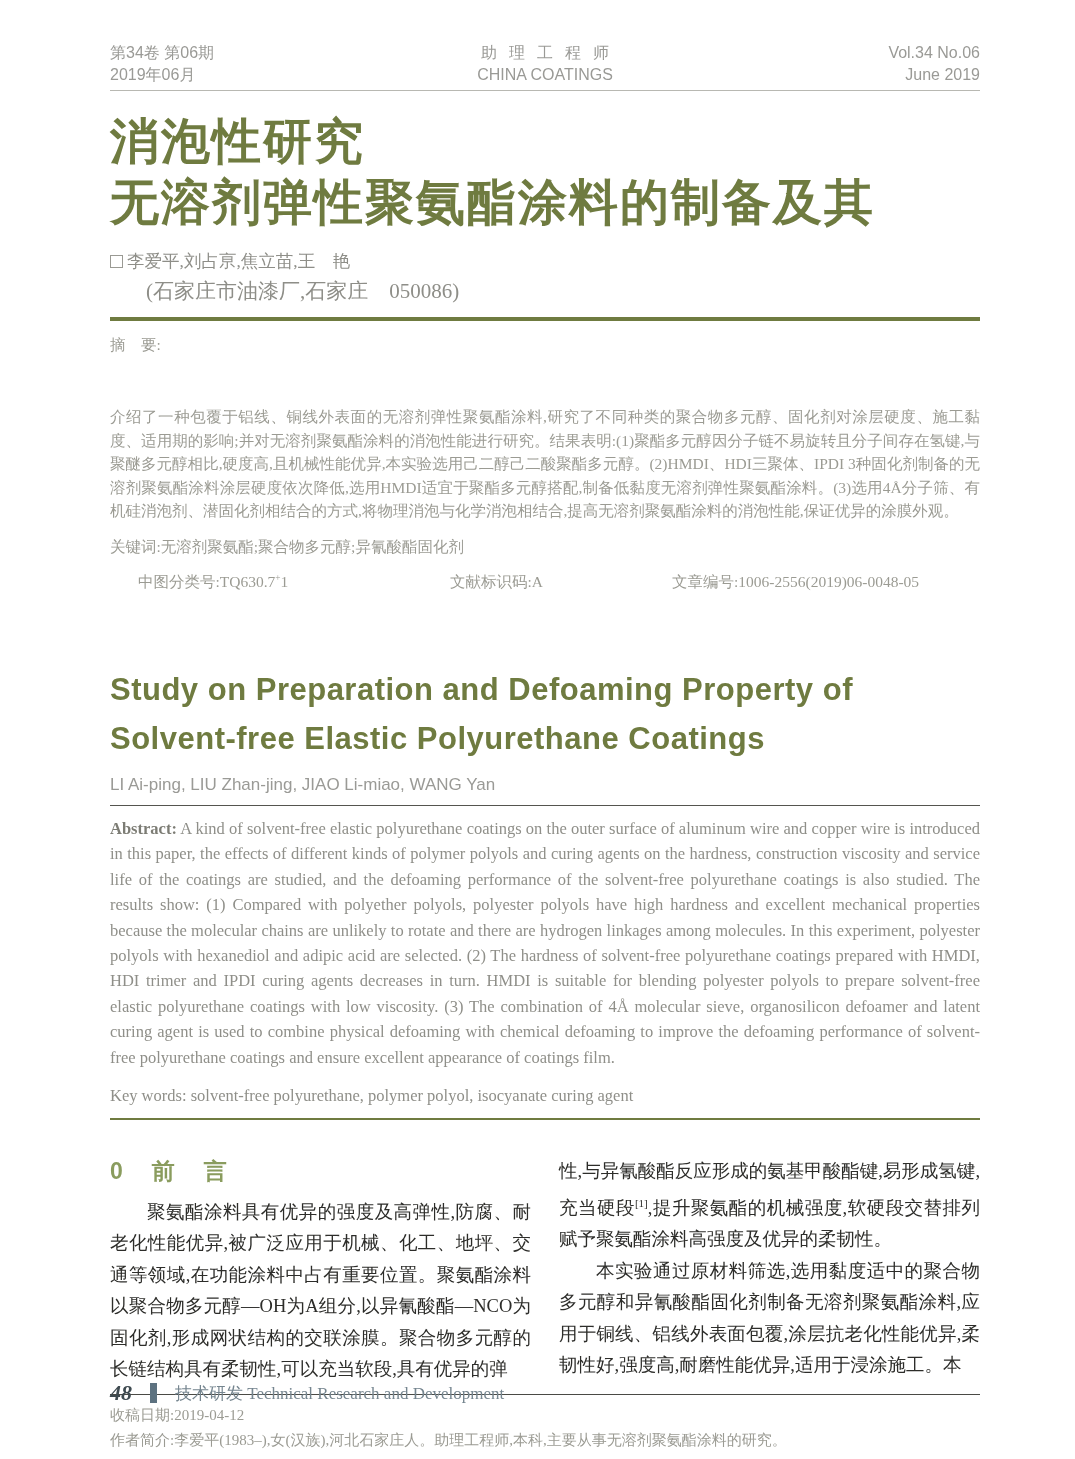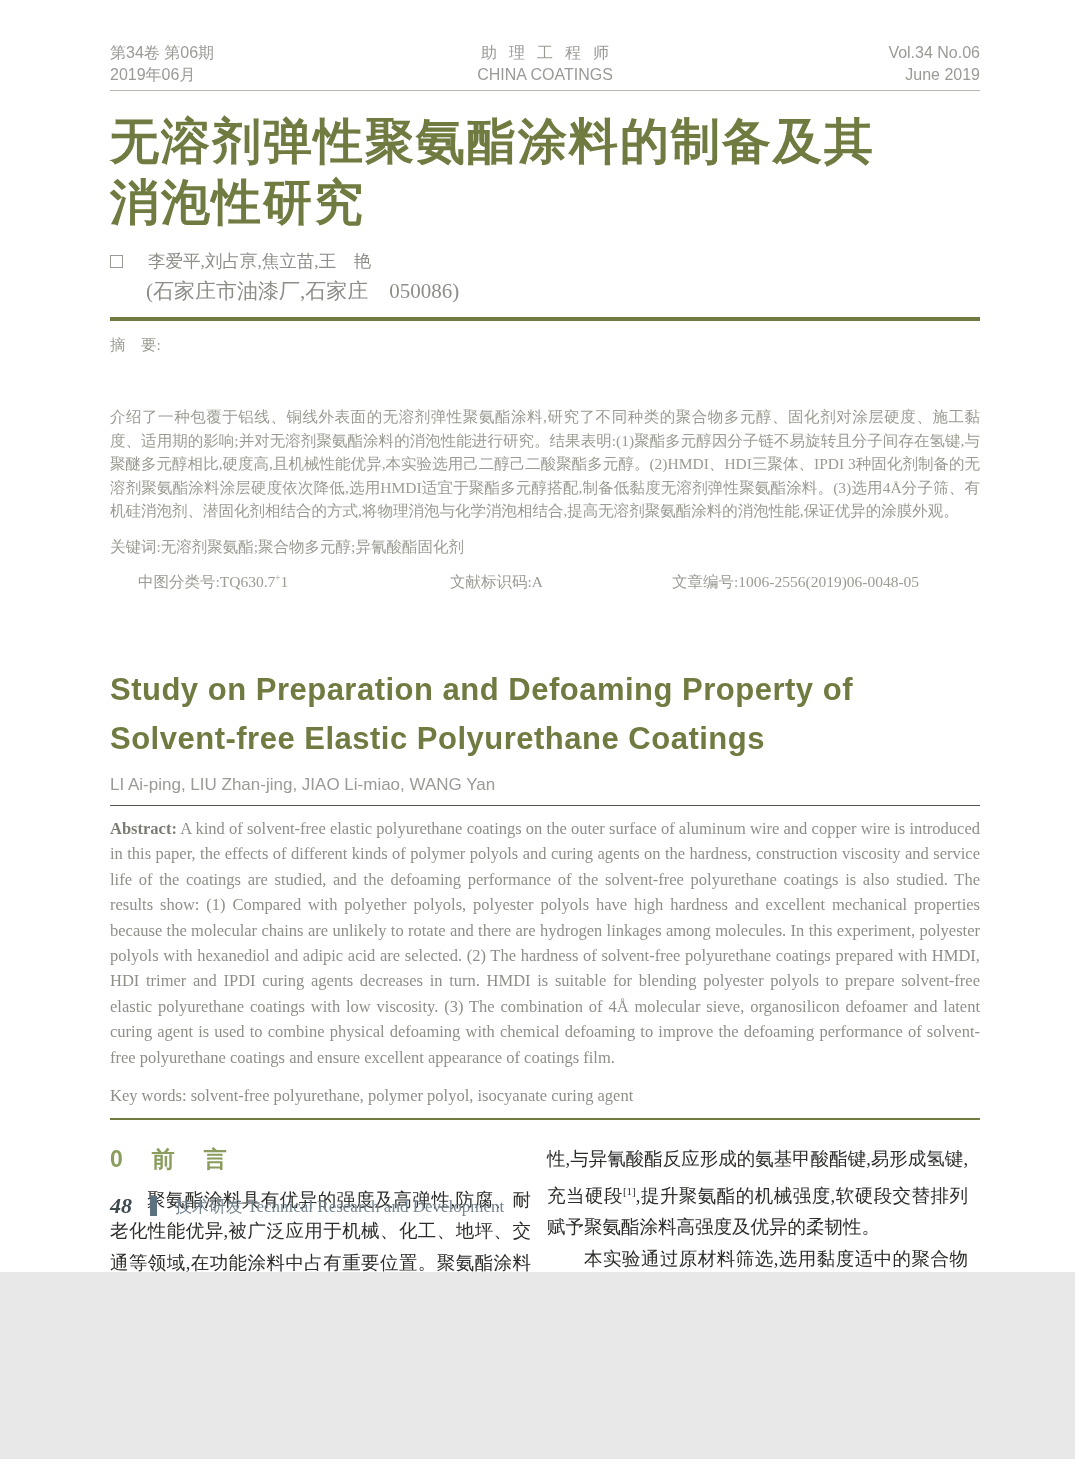--- a/index.html
+++ b/index.html
@@ -1,37 +1,37 @@
 <!DOCTYPE html>
 <html style="--accent: #6f7b40; --heading: #8a9c5e; --gray: #9b9b93; --body: #2d2d2a; --slate: #75858f;"><head>
 <meta charset="utf-8">
 <style>
   html,body { margin:0; padding:0; background:#e8e8e8; }
   .page {
-    position:relative; width:1075px; height:1272px; margin:0 auto;
+    position:relative; width:1075px; height:1459px; margin:0 auto;
     background:#ffffff; overflow:hidden;
     font-family:"Liberation Serif", serif;
   }
   .content { padding:42px 95px 0 110px; }
 
   
   .header-row { display:flex; justify-content:space-between; align-items:flex-start;
     color:#9a9a96; font-family:"Liberation Sans", sans-serif; font-size:16px; line-height:22px; }
   .h-left, .h-right { min-width:150px; }
   .h-right { text-align:right; }
   .h-center { text-align:center; }
   .journal-cn { letter-spacing:12px; padding-left:12px; }
   .header-rule { border-top:1px solid #b8b8b2; margin-top:4px; }
   .doi { color:#3a3a35; font-size:15.5px; margin-top:7px; letter-spacing:0.3px; }
 
   
   .title-cn { margin-top:20px; color:var(--accent,#6f7b40);
     font-family:"Liberation Sans", sans-serif; font-weight:bold;
     font-size:49px; line-height:61px; letter-spacing:2px; }
-  .authors-row { margin-top:16px; display:flex; align-items:center; gap:25px;
+  .authors-row { margin-top:16px; display:flex; align-items:center; gap:4px;
     color:#8e8e88; font-size:17.5px; }
   .author-marker { width:11px; height:11px; border:1.5px solid #9a9a94; flex:0 0 auto; }
   .affiliation-cn { margin-left:36px; color:#8e8e88; font-size:21px; margin-top:4px;font-family:Liberation Serif, serif; }
   .title-rule { margin-top:12px; height:4px; background:var(--accent,#6f7b40); }
 
   
   .abstract-cn { margin-top:12px; display:flex; color:var(--gray,#9b9b93);
     font-size:15.5px; line-height:23.6px;flex-direction:column; }
   .abstract-label { flex:0 0 72px; white-space:nowrap; }
   .abstract-text { text-align:justify; flex:1; }
@@ -49,21 +49,21 @@
     font-family:"Liberation Sans", sans-serif; font-size:17px; }
   .affiliation-en { margin-top:6px; color:#8f8f89; font-style:italic; font-size:16.5px; }
   .en-rule { margin-top:10px; border-top:1.5px solid #55554f; }
   .abstract-en { margin-top:10px; color:#8f8f89; font-size:16.5px;
     line-height:25.4px; text-align:justify; }
   .abstract-en .lbl { font-weight:bold; color:#7c7c74; }
   .keywords-en { margin-top:13px; color:#8f8f89; font-size:16.5px; line-height:25px; }
   .kw-rule { margin-top:10px; height:2px; background:var(--accent,#6f7b40); }
 
   
-  .body-cols { margin-top:24px; display:flex; gap:16px; color:var(--body,#2d2d2a); }
+  .body-cols { margin-top:36px; display:flex; gap:28px; color:var(--body,#2d2d2a); }
   .col { width:421px; font-size:18.5px; line-height:31.5px; text-align:justify; }
   .section-heading { color:var(--heading,#8a9c5e);
     font-family:"Liberation Sans", sans-serif; font-weight:bold;
     font-size:23px; letter-spacing:3px; margin-bottom:9px; }
   .para-indent { text-indent:2em; }
 
   
   .footnote-rule { margin-top:8px; border-top:1.5px solid #4a4a45; }
   .footnote { margin-top:8px; color:var(--gray,#9b9b93); font-size:15px; line-height:25px; }
 
@@ -90,22 +90,22 @@
         <div>CHINA COATINGS</div>
       </div>
       <div class="h-right">
         <div>Vol.34 No.06</div>
         <div>June 2019</div>
       </div>
     </div>
     <div class="header-rule"></div>
 
     <div class="title-cn">
+      <div>消泡性研究</div>
       <div>无溶剂弹性聚氨酯涂料的制备及其</div>
-      <div>消泡性研究</div>
     </div>
 
     <div class="authors-row">
       <span class="author-marker"></span>
       <span>李爱平,刘占亰,焦立苗,王　艳</span>
     </div>
     <div class="affiliation-cn">(石家庄市油漆厂,石家庄　050086)</div>
 
     <div class="title-rule"></div>
 

